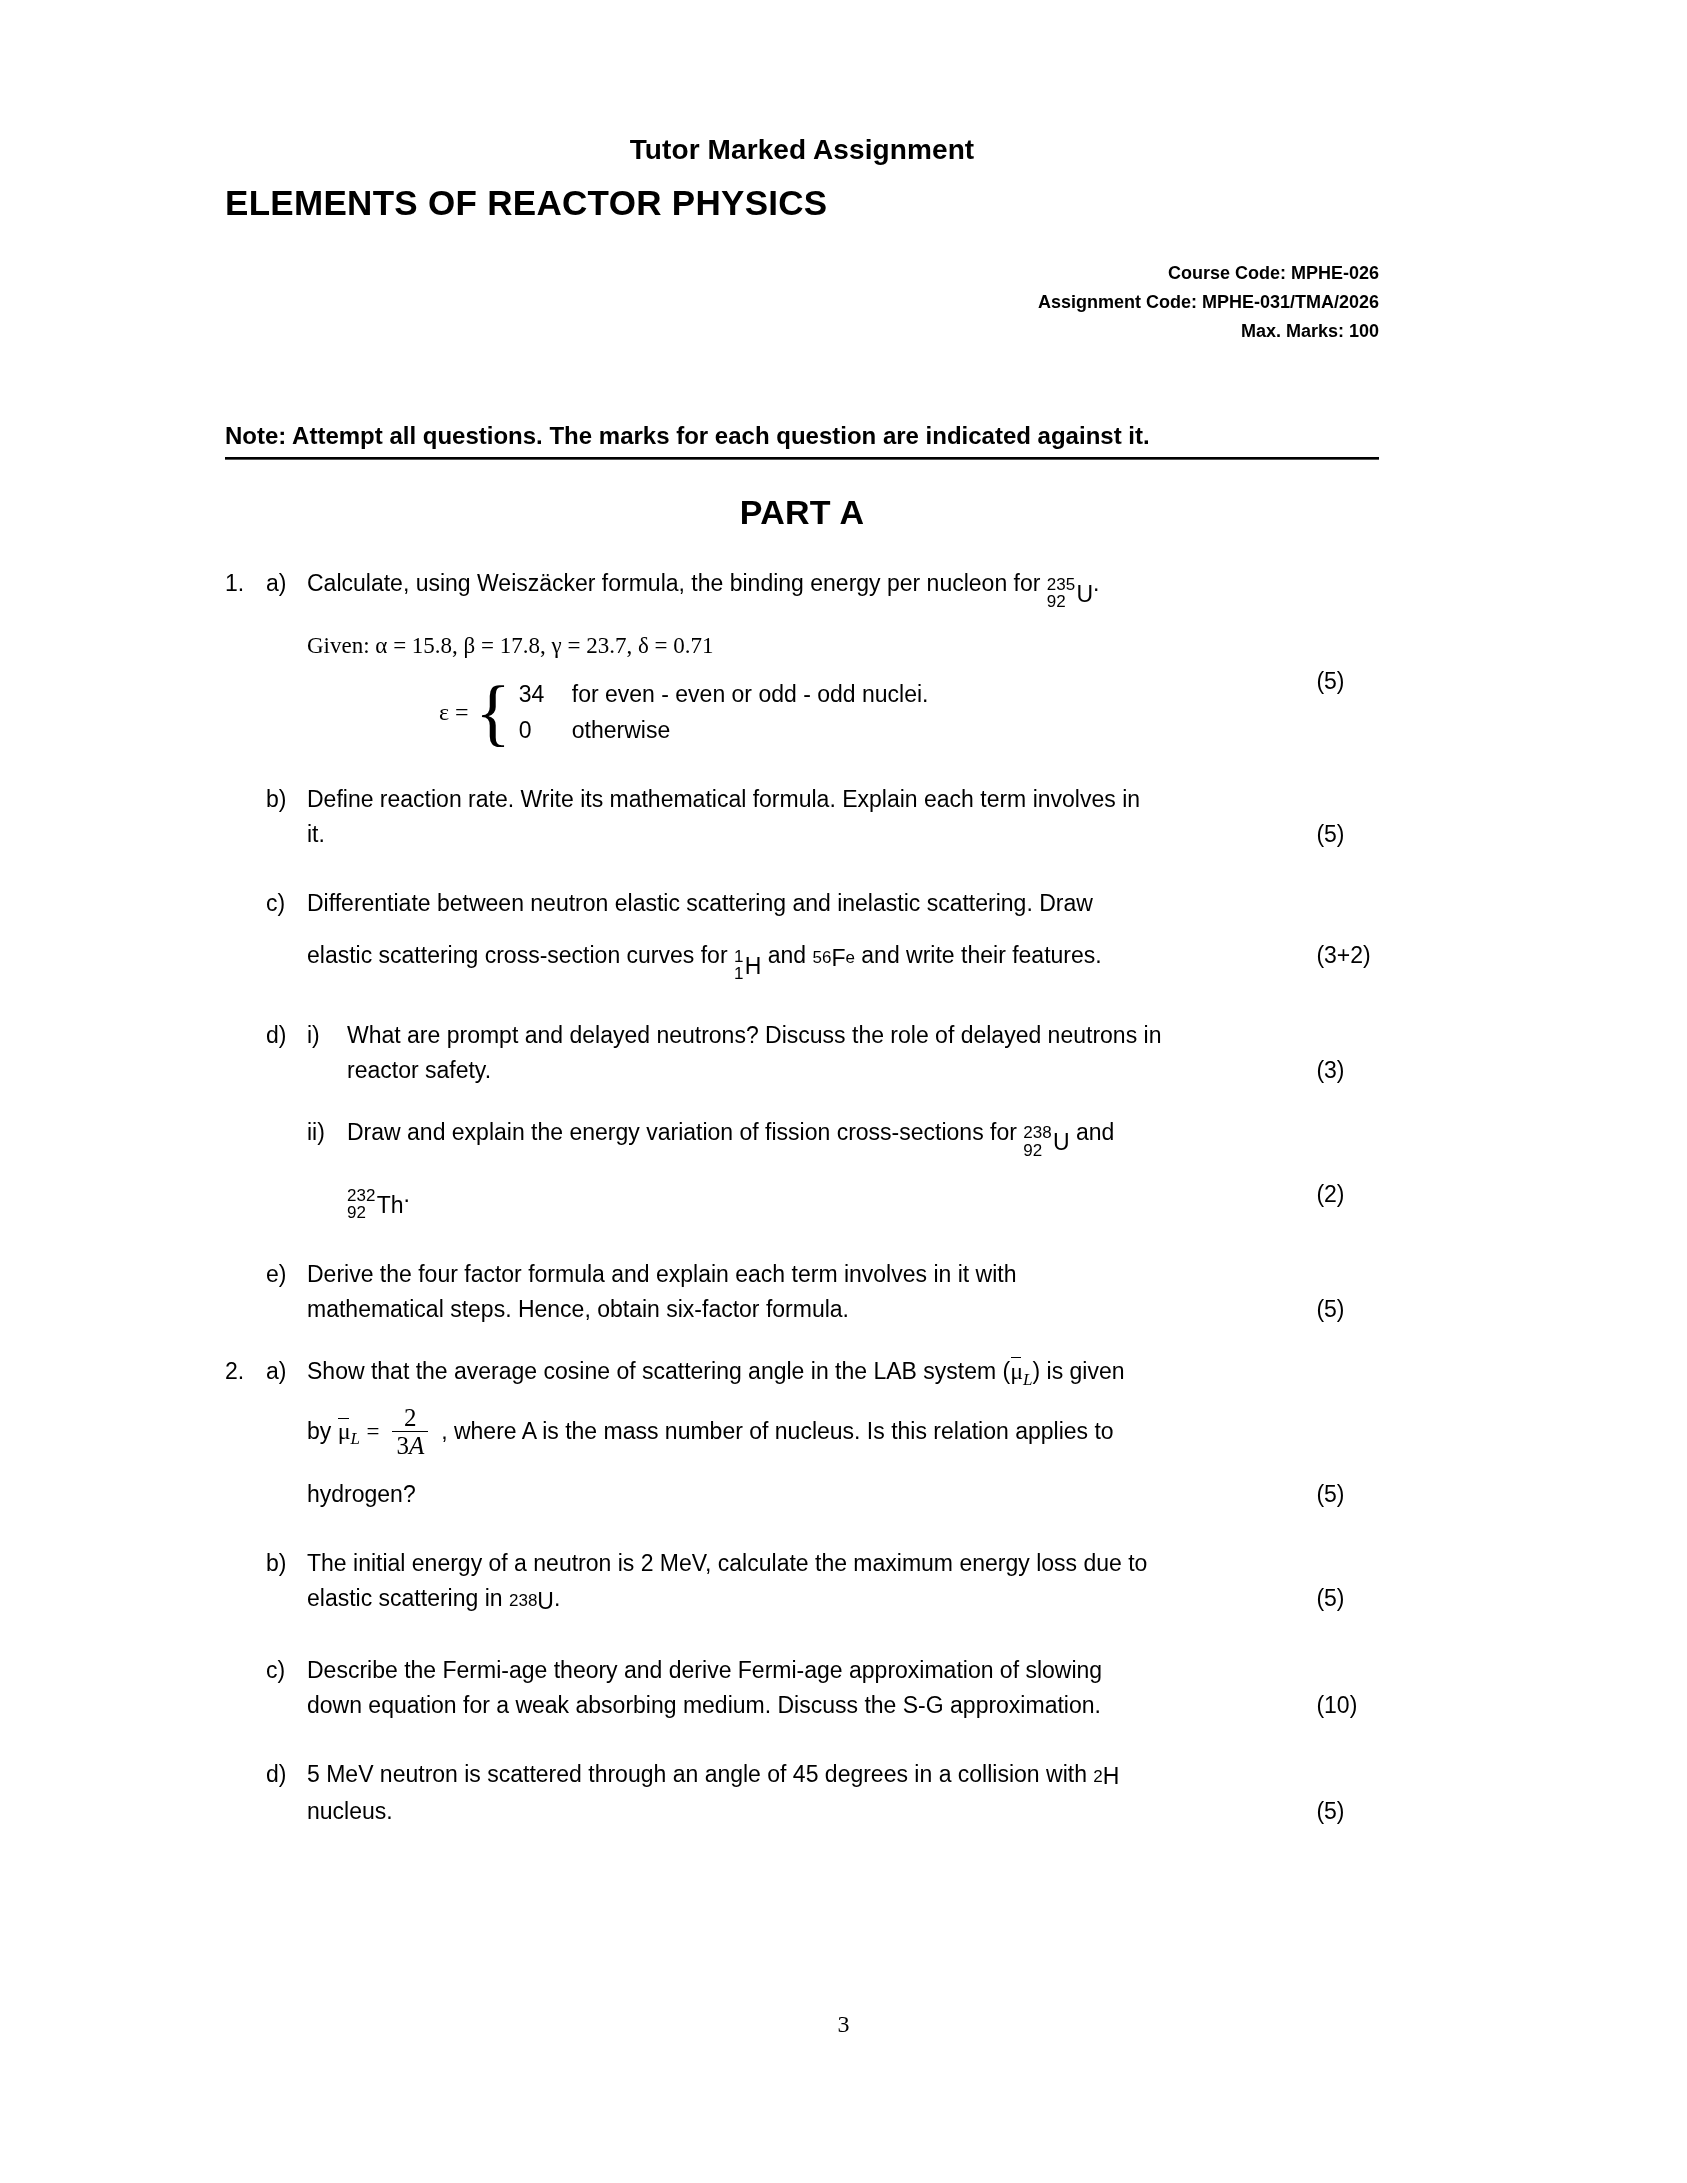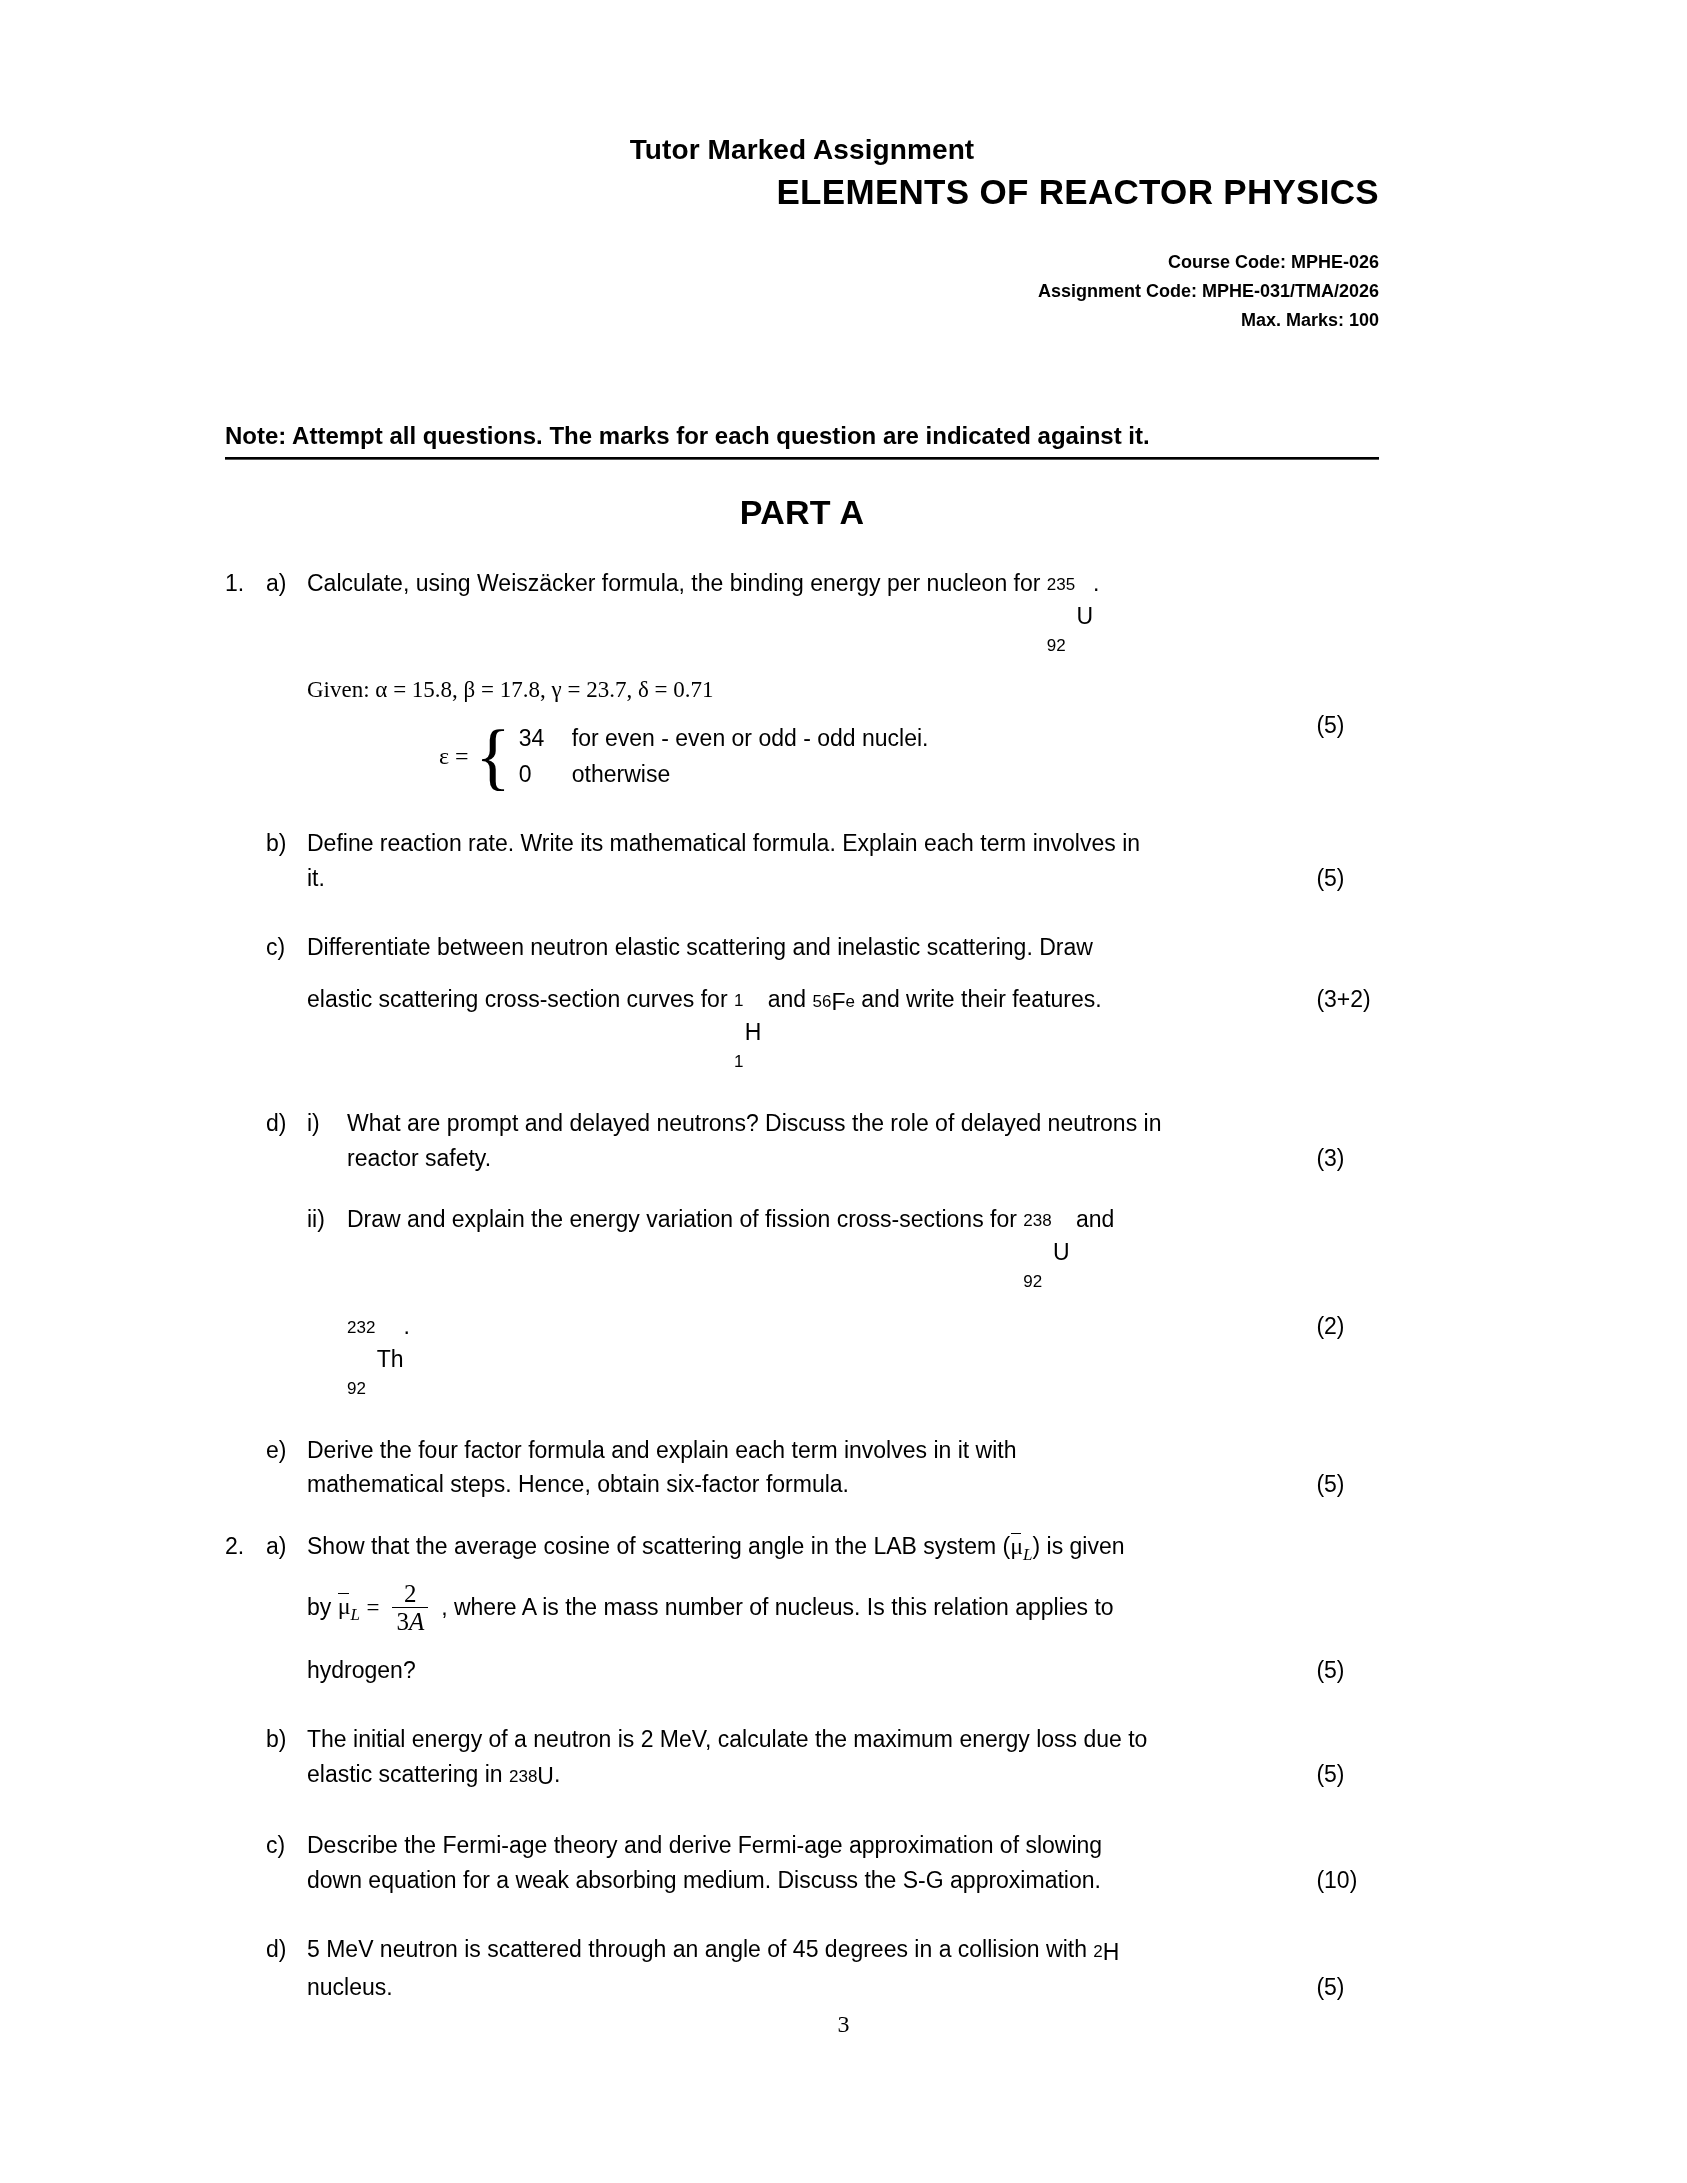--- a/index.html
+++ b/index.html
@@ -33,26 +33,26 @@
     width: 1154px;
   }
   .doc-kicker {
     text-align: center;
     font-size: 28px;
     font-weight: bold;
     letter-spacing: 0.1px;
     line-height: 1.25;
   }
   .doc-title {
-    text-align: right;
+    text-align: left;
     font-size: 35px;
     font-weight: bold;
     letter-spacing: 0.3px;
     line-height: 1.22;
-    margin-top: 4px;
+    margin-top: 15px;
   }
   .meta-lines {
     margin-top: 34px;
     text-align: right;
     font-size: 18px;
     font-weight: bold;
     line-height: 1.62;
   }
   .meta-line { display: block; }
 
@@ -138,21 +138,20 @@
   .nuc .pre {
     display: inline-flex;
     flex-direction: column;
     justify-content: center;
     align-items: flex-start;
     font-size: 17px;
     line-height: 1.02;
     margin-right: 1.3px;
     position: relative;
     top: -1.3px;
-    gap: 44px;
   }
   .nuc .pre .a { display: block; }
   .nuc .pre .z { display: block; }
   .nuc .sym { font-size: 23px; }
 
   .supnum {
     font-size: 17px;
     vertical-align: super;
     line-height: 0;
   }

